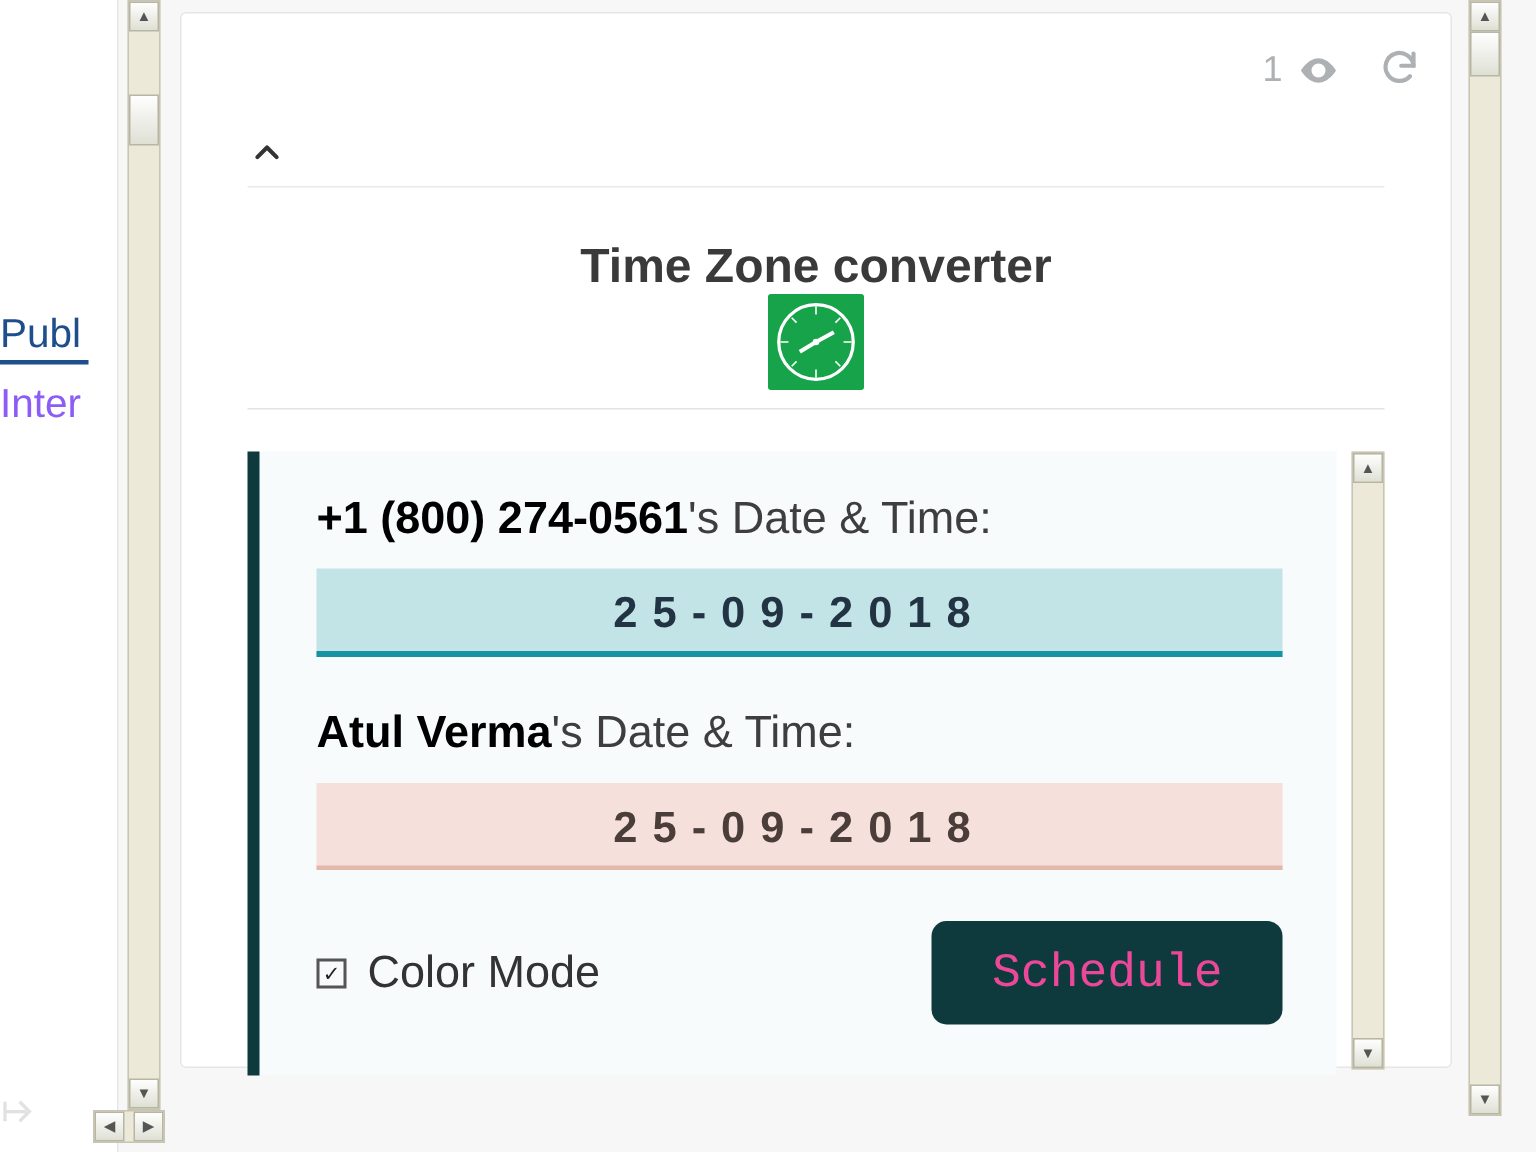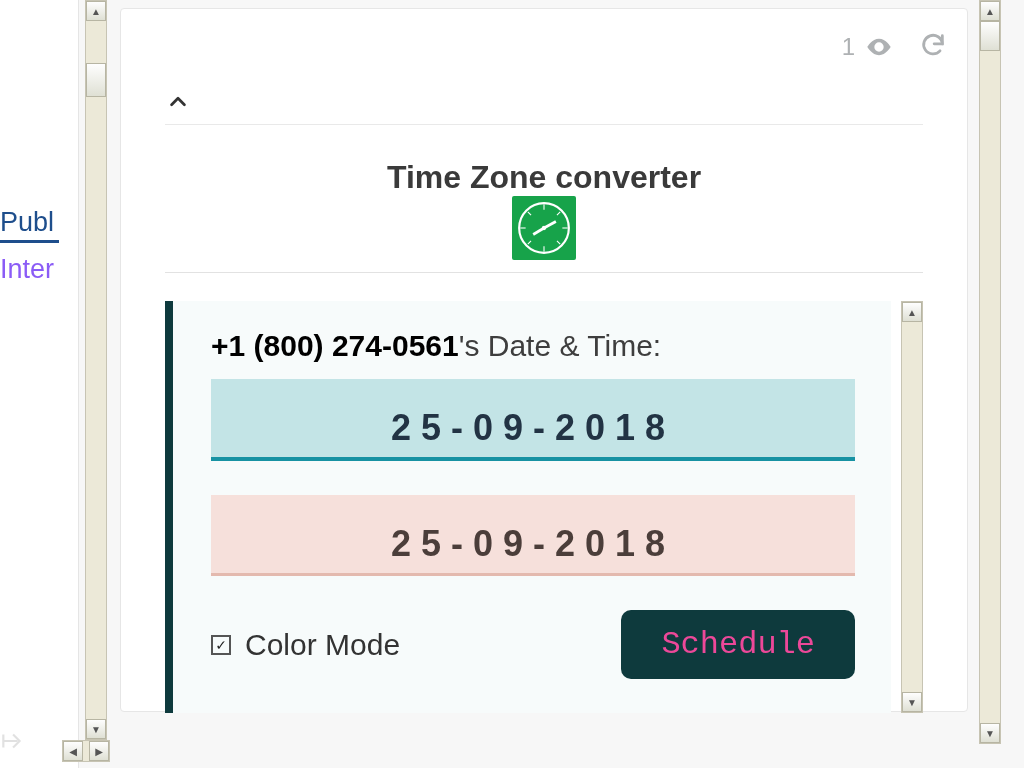--- a/index.html
+++ b/index.html
@@ -194,23 +194,23 @@
   }
   .entry-label .strong { font-weight: 700; color: #000000; }
   .entry-label .rest { font-weight: 400; }
 
   .dt-row {
     display: flex; gap: 24px;
     margin-bottom: 34px;
   }
   .dt-box {
     flex: 1;
-    padding: 28px 0 8px 0;
+    padding: 14px 0 8px 0;
     text-align: center;
-    font-size: 36px;
+    font-size: 29px;
     letter-spacing: 10px;
     font-weight: 600;
     font-family: "Segoe UI", Arial, sans-serif;
   }
   .dt-box.time { letter-spacing: 8px; }
   .dt-box.time .ampm { letter-spacing: 12px; padding-left: 14px; }
   .tz-a .dt-box { background: #c3e4e6; color: #234; border-bottom: 4px solid #1792a3; }
   .tz-b .dt-box {
     background: #f6e0db; color: #4b3e3a; border-bottom: 3px solid #e3b9ae;
     letter-spacing: 10px;
@@ -323,20 +323,23 @@
       <div class="panel-wrap">
         <div class="panel">
 
           <div class="entry-label">
             <span class="strong">+1 (800) 274-0561</span><span class="rest">'s Date &amp; Time:</span>
           </div>
           <div class="dt-row tz-a">
             <div class="dt-box">25-09-2018</div>
           </div>
 
+          <div class="entry-label">
+            <span class="strong">Atul Verma</span><span class="rest">'s Date &amp; Time:</span>
+          </div>
           <div class="dt-row tz-b">
             <div class="dt-box">25-09-2018</div>
           </div>
 
           <div class="footer-row">
             <label class="color-mode">
               <span class="cm-check">✓</span>
               <span>Color Mode</span>
             </label>
             <button class="schedule-btn">Schedule</button>

